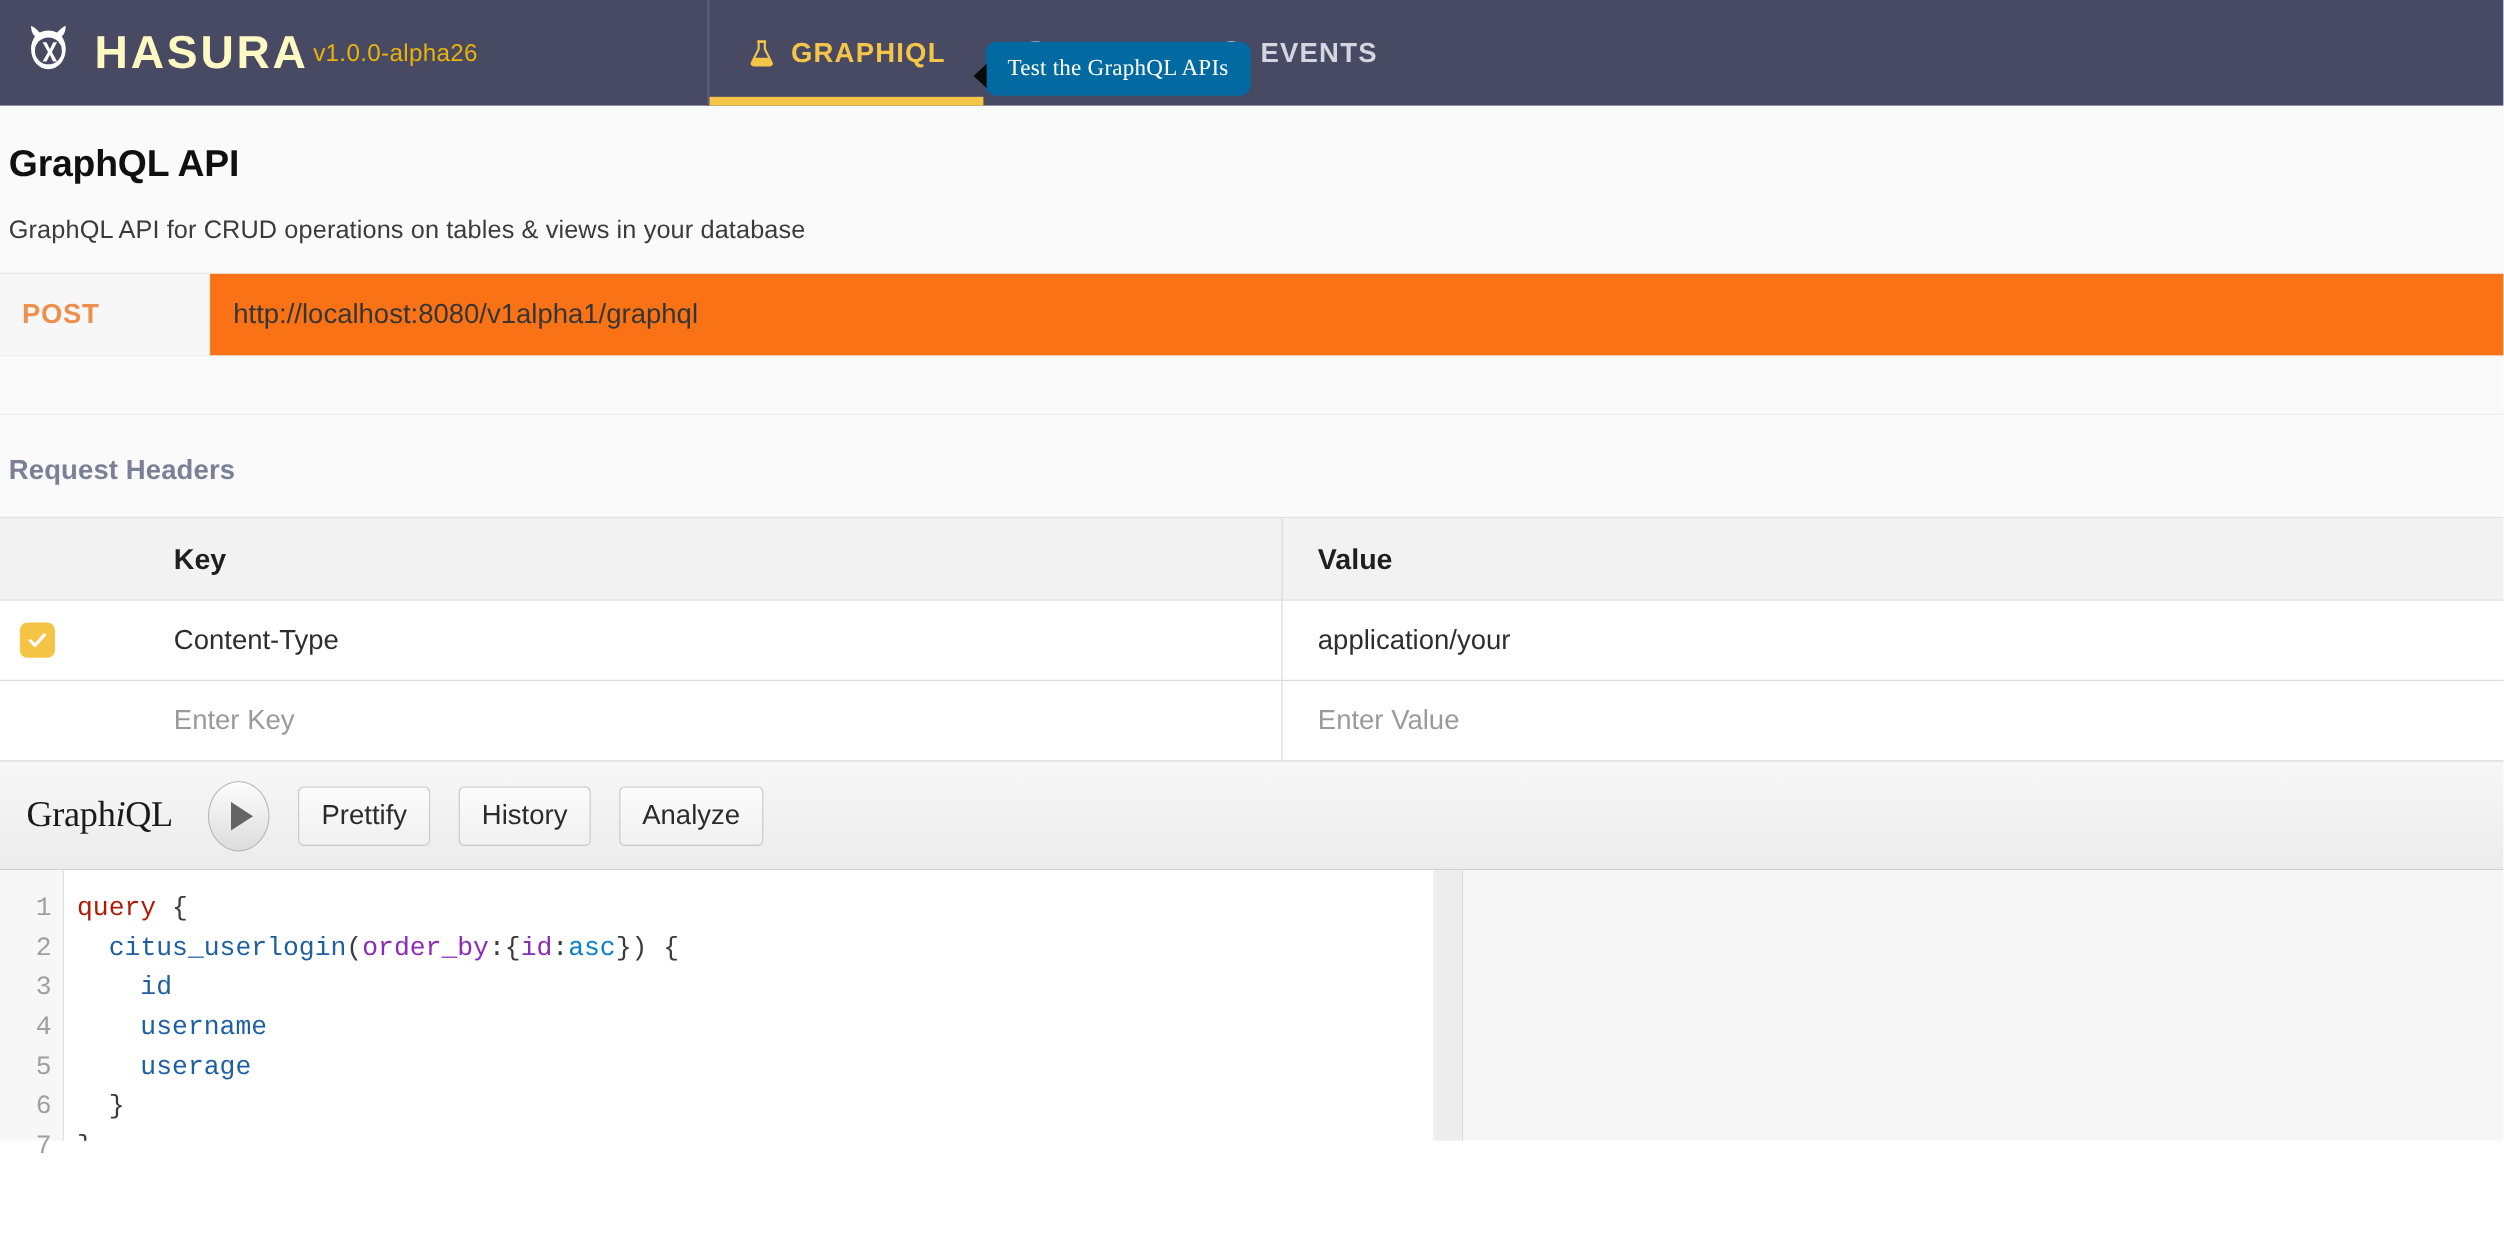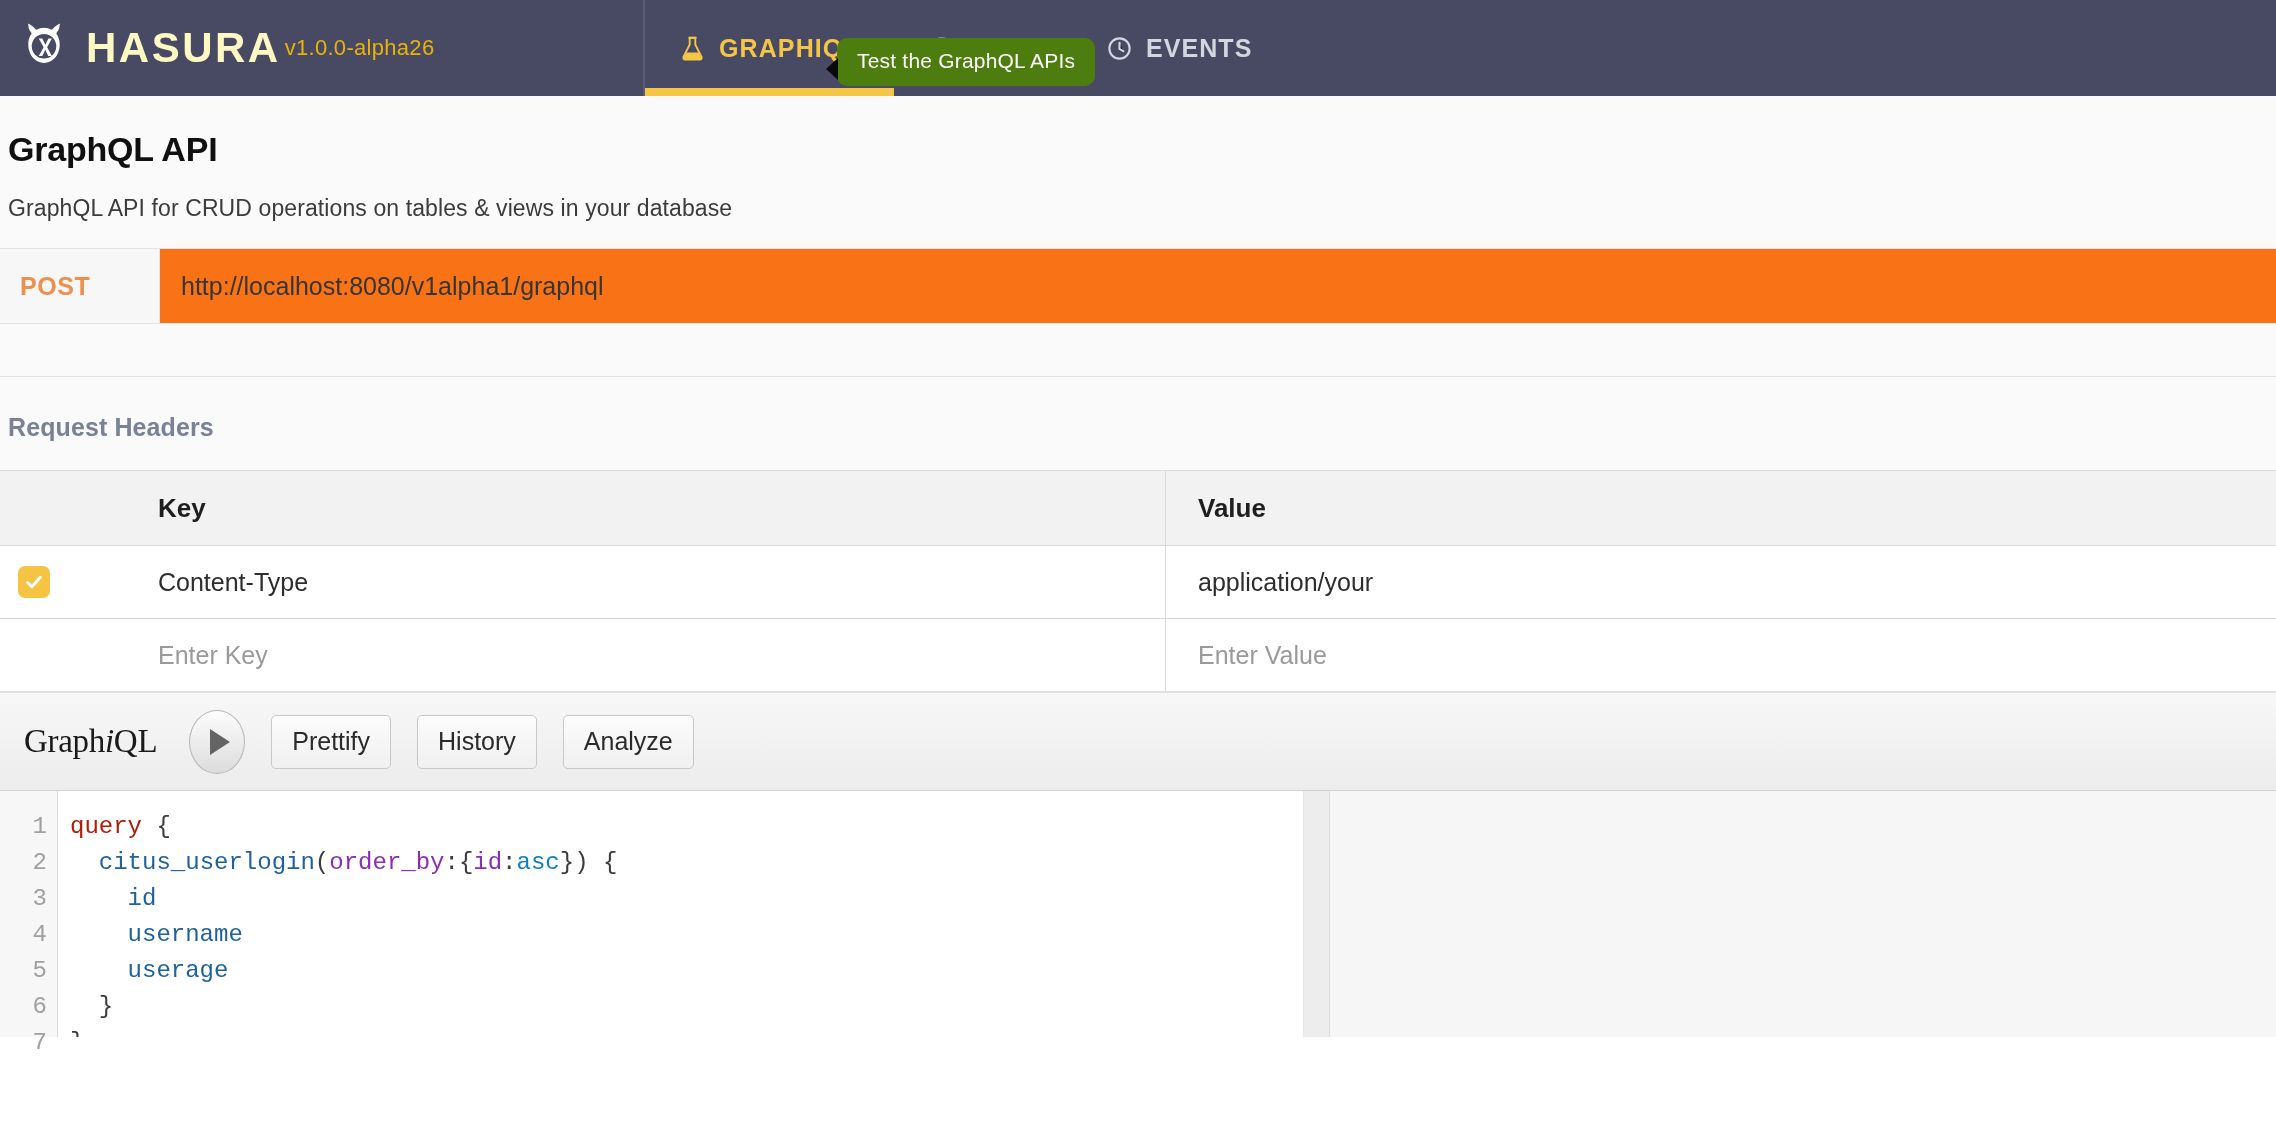--- a/index.html
+++ b/index.html
@@ -62,32 +62,32 @@
     content: "";
     position: absolute;
     left: 0; right: 0; bottom: 0;
     height: 8px;
     background: #f5c548;
   }
   .tab-icon { display: flex; align-items: center; }
 
   .tooltip {
     position: absolute;
-    left: 837px;
+    left: 896px;
     top: 38px;
-    background: #4d7c0f;
+    background: #0369a1;
     color: #fff;
     font-size: 21px;
     font-weight: 500;
     padding: 11px 20px 13px 20px;
     border-radius: 10px;
     white-space: nowrap;
     letter-spacing: .2px;
     z-index: 40;
-    font-family: Liberation Sans, sans-serif;
+    font-family: Liberation Serif, serif;
   }
   .tooltip::before {
     content: "";
     position: absolute;
     left: -11px;
     top: 20px;
     border-top: 11px solid transparent;
     border-bottom: 11px solid transparent;
     border-right: 12px solid #0a0a0a;
   }
@@ -114,21 +114,21 @@
   .endpoint-row {
     margin-top: 26px;
     display: flex;
     align-items: stretch;
     height: 76px;
     border-top: 1px solid #e4e4e4;
     border-bottom: 1px solid #e4e4e4;
     background: #ffffff;
   }
   .method-cell {
-    width: 160px;
+    width: 191px;
     background: #f7f7f7;
     display: flex;
     align-items: center;
     padding-left: 20px;
     border-right: 1px solid #e4e4e4;
     color: #ef8f4d;
     font-size: 25px;
     font-weight: 700;
     letter-spacing: .6px;
   }

